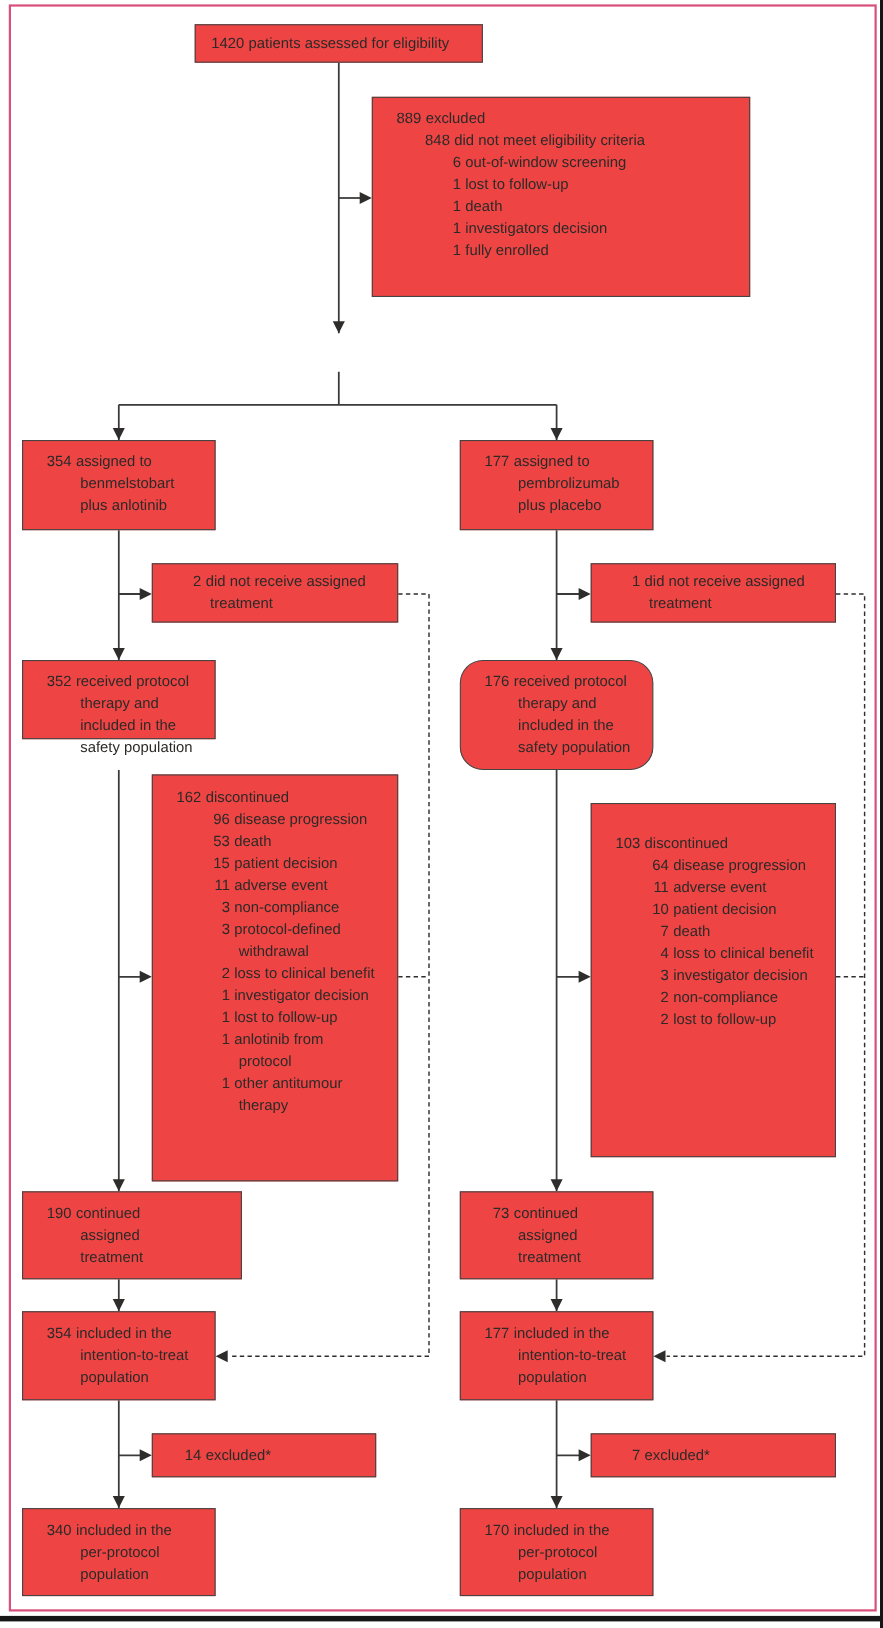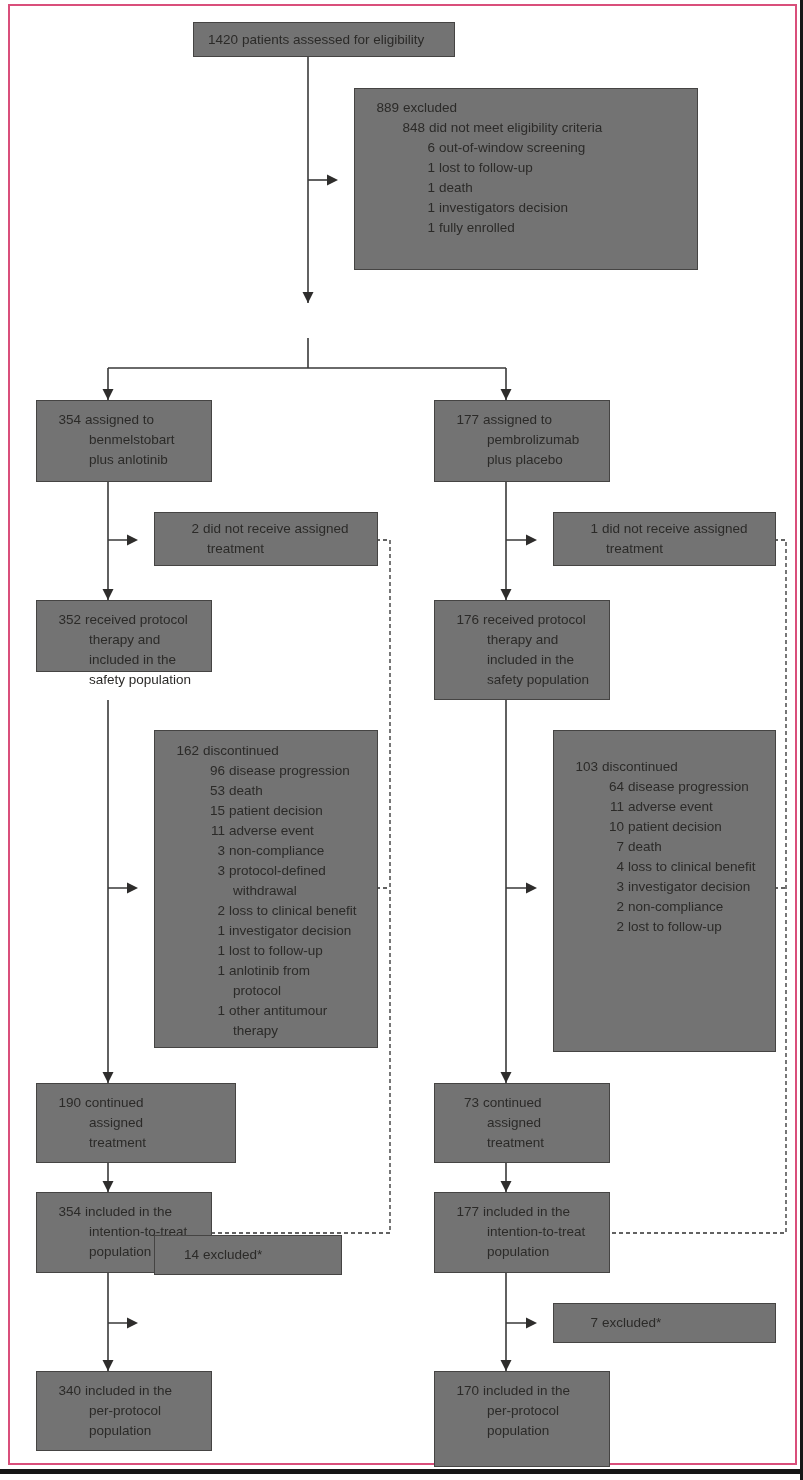--- a/index.html
+++ b/index.html
@@ -13,54 +13,53 @@
     overflow:hidden;
   }
   .pink-frame{
     position:absolute;left:8px;top:4px;width:789px;height:1461px;
     border:2px solid #d94f7b;box-sizing:border-box;
   }
   .right-bar{position:absolute;left:800px;top:0;width:3px;height:1480px;background:#161616;}
   .bottom-rule{position:absolute;left:0;top:1469px;width:803px;height:5px;background:#161616;}
   svg.connectors{position:absolute;left:0;top:0;}
   .box{
-    position:absolute;background:#737373;
+    position:absolute;background:#ef4444;
     border:1.5px solid #454443;box-sizing:border-box;
     padding:7px 4px 0 12px;
-    margin-left:16px;
   }
   .vcenter{display:flex;flex-direction:column;justify-content:center;padding-top:0;}
   .ln{display:flex;line-height:20px;white-space:nowrap;}
   .n{flex:0 0 auto;text-align:right;}
   .n.lvl0{width:32px;}
   .n.lvl1{width:58px;}
   .n.lvl2{width:68px;}
   .t{padding-left:4px;}
   .ln.cont.lvl0{padding-left:36px;}
   .ln.cont.lvl1{padding-left:62px;}
   
   #b-top      {left:177px;top:22px;  width:262px;height:35px;}
   #b-excluded {left:338px;top:88px;  width:344px;height:182px;padding-top:9px;}
   #b-random   {left:177px;top:303px; width:262px;height:35px;}
   #b-assigned-l{left:20px; top:400px;width:176px;height:82px;padding-top:9px;}
   #b-assigned-r{left:418px;top:400px;width:176px;height:82px;padding-top:9px;}
   #b-notrec-l {left:138px;top:512px; width:224px;height:54px;}
   #b-notrec-r {left:537px;top:512px; width:223px;height:54px;}
   #b-safety-l {left:20px; top:600px; width:176px;height:72px;padding-top:9px;}
-  #b-safety-r {left:418px;top:600px; width:176px;height:100px;padding-top:9px;}
-  #b-disc-l   {left:138px;top:730px; width:224px;height:318px;padding-top:10px;}
+  #b-safety-r {left:418px;top:600px; width:176px;height:100px;padding-top:9px;border-radius:21px;}
+  #b-disc-l   {left:138px;top:704px; width:224px;height:370px;padding-top:10px;}
   #b-disc-r   {left:537px;top:730px; width:223px;height:322px;padding-top:26px;}
   #b-cont-l   {left:20px; top:1083px;width:200px;height:80px;padding-top:9px;}
   #b-cont-r   {left:418px;top:1083px;width:176px;height:80px;padding-top:9px;}
   #b-itt-l    {left:20px; top:1192px;width:176px;height:81px;padding-top:9px;}
   #b-itt-r    {left:418px;top:1192px;width:176px;height:81px;padding-top:9px;}
-  #b-excl-l   {left:138px;top:1235px;width:188px;height:40px;}
+  #b-excl-l   {left:138px;top:1303px;width:204px;height:40px;}
   #b-excl-r   {left:537px;top:1303px;width:223px;height:40px;}
   #b-pp-l     {left:20px; top:1371px;width:176px;height:80px;padding-top:9px;}
-  #b-pp-r     {left:418px;top:1371px;width:176px;height:96px;padding-top:9px;}
+  #b-pp-r     {left:418px;top:1371px;width:176px;height:80px;padding-top:9px;}
 </style>
 </head>
 <body>
 
 <div id="stage">
 
   <div class="pink-frame"></div>
   <div class="right-bar"></div>
   <div class="bottom-rule"></div>
 

